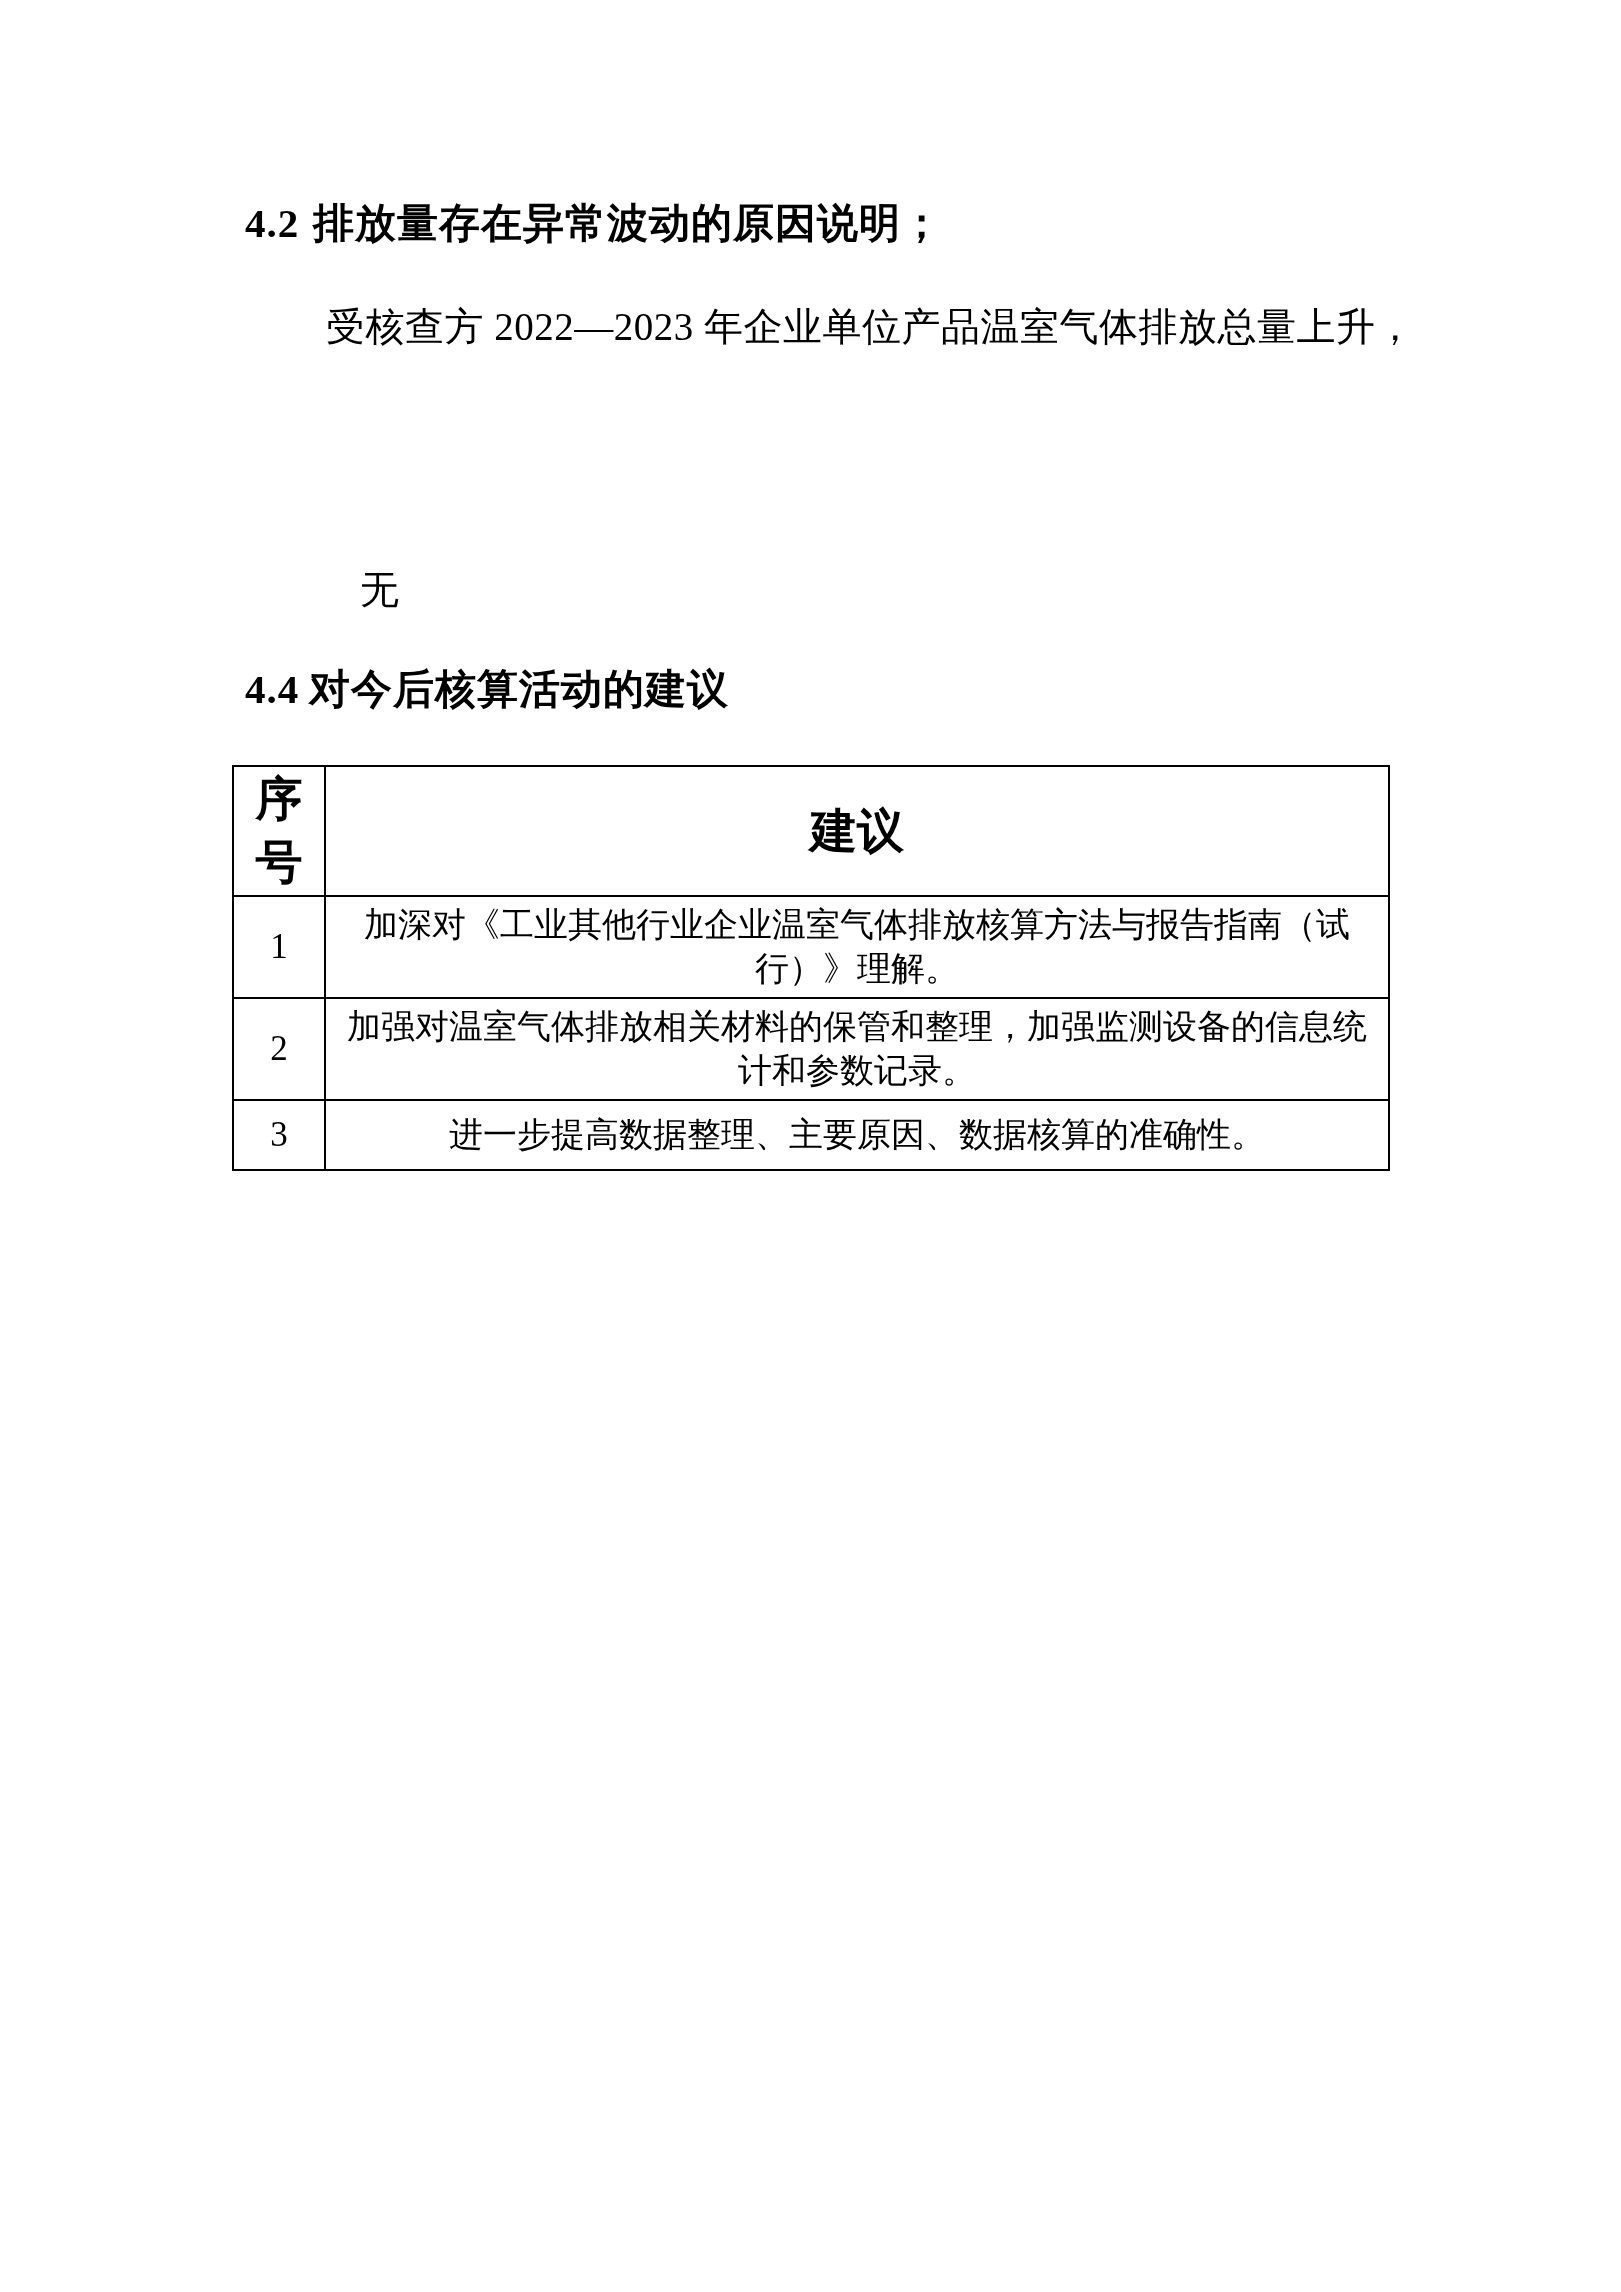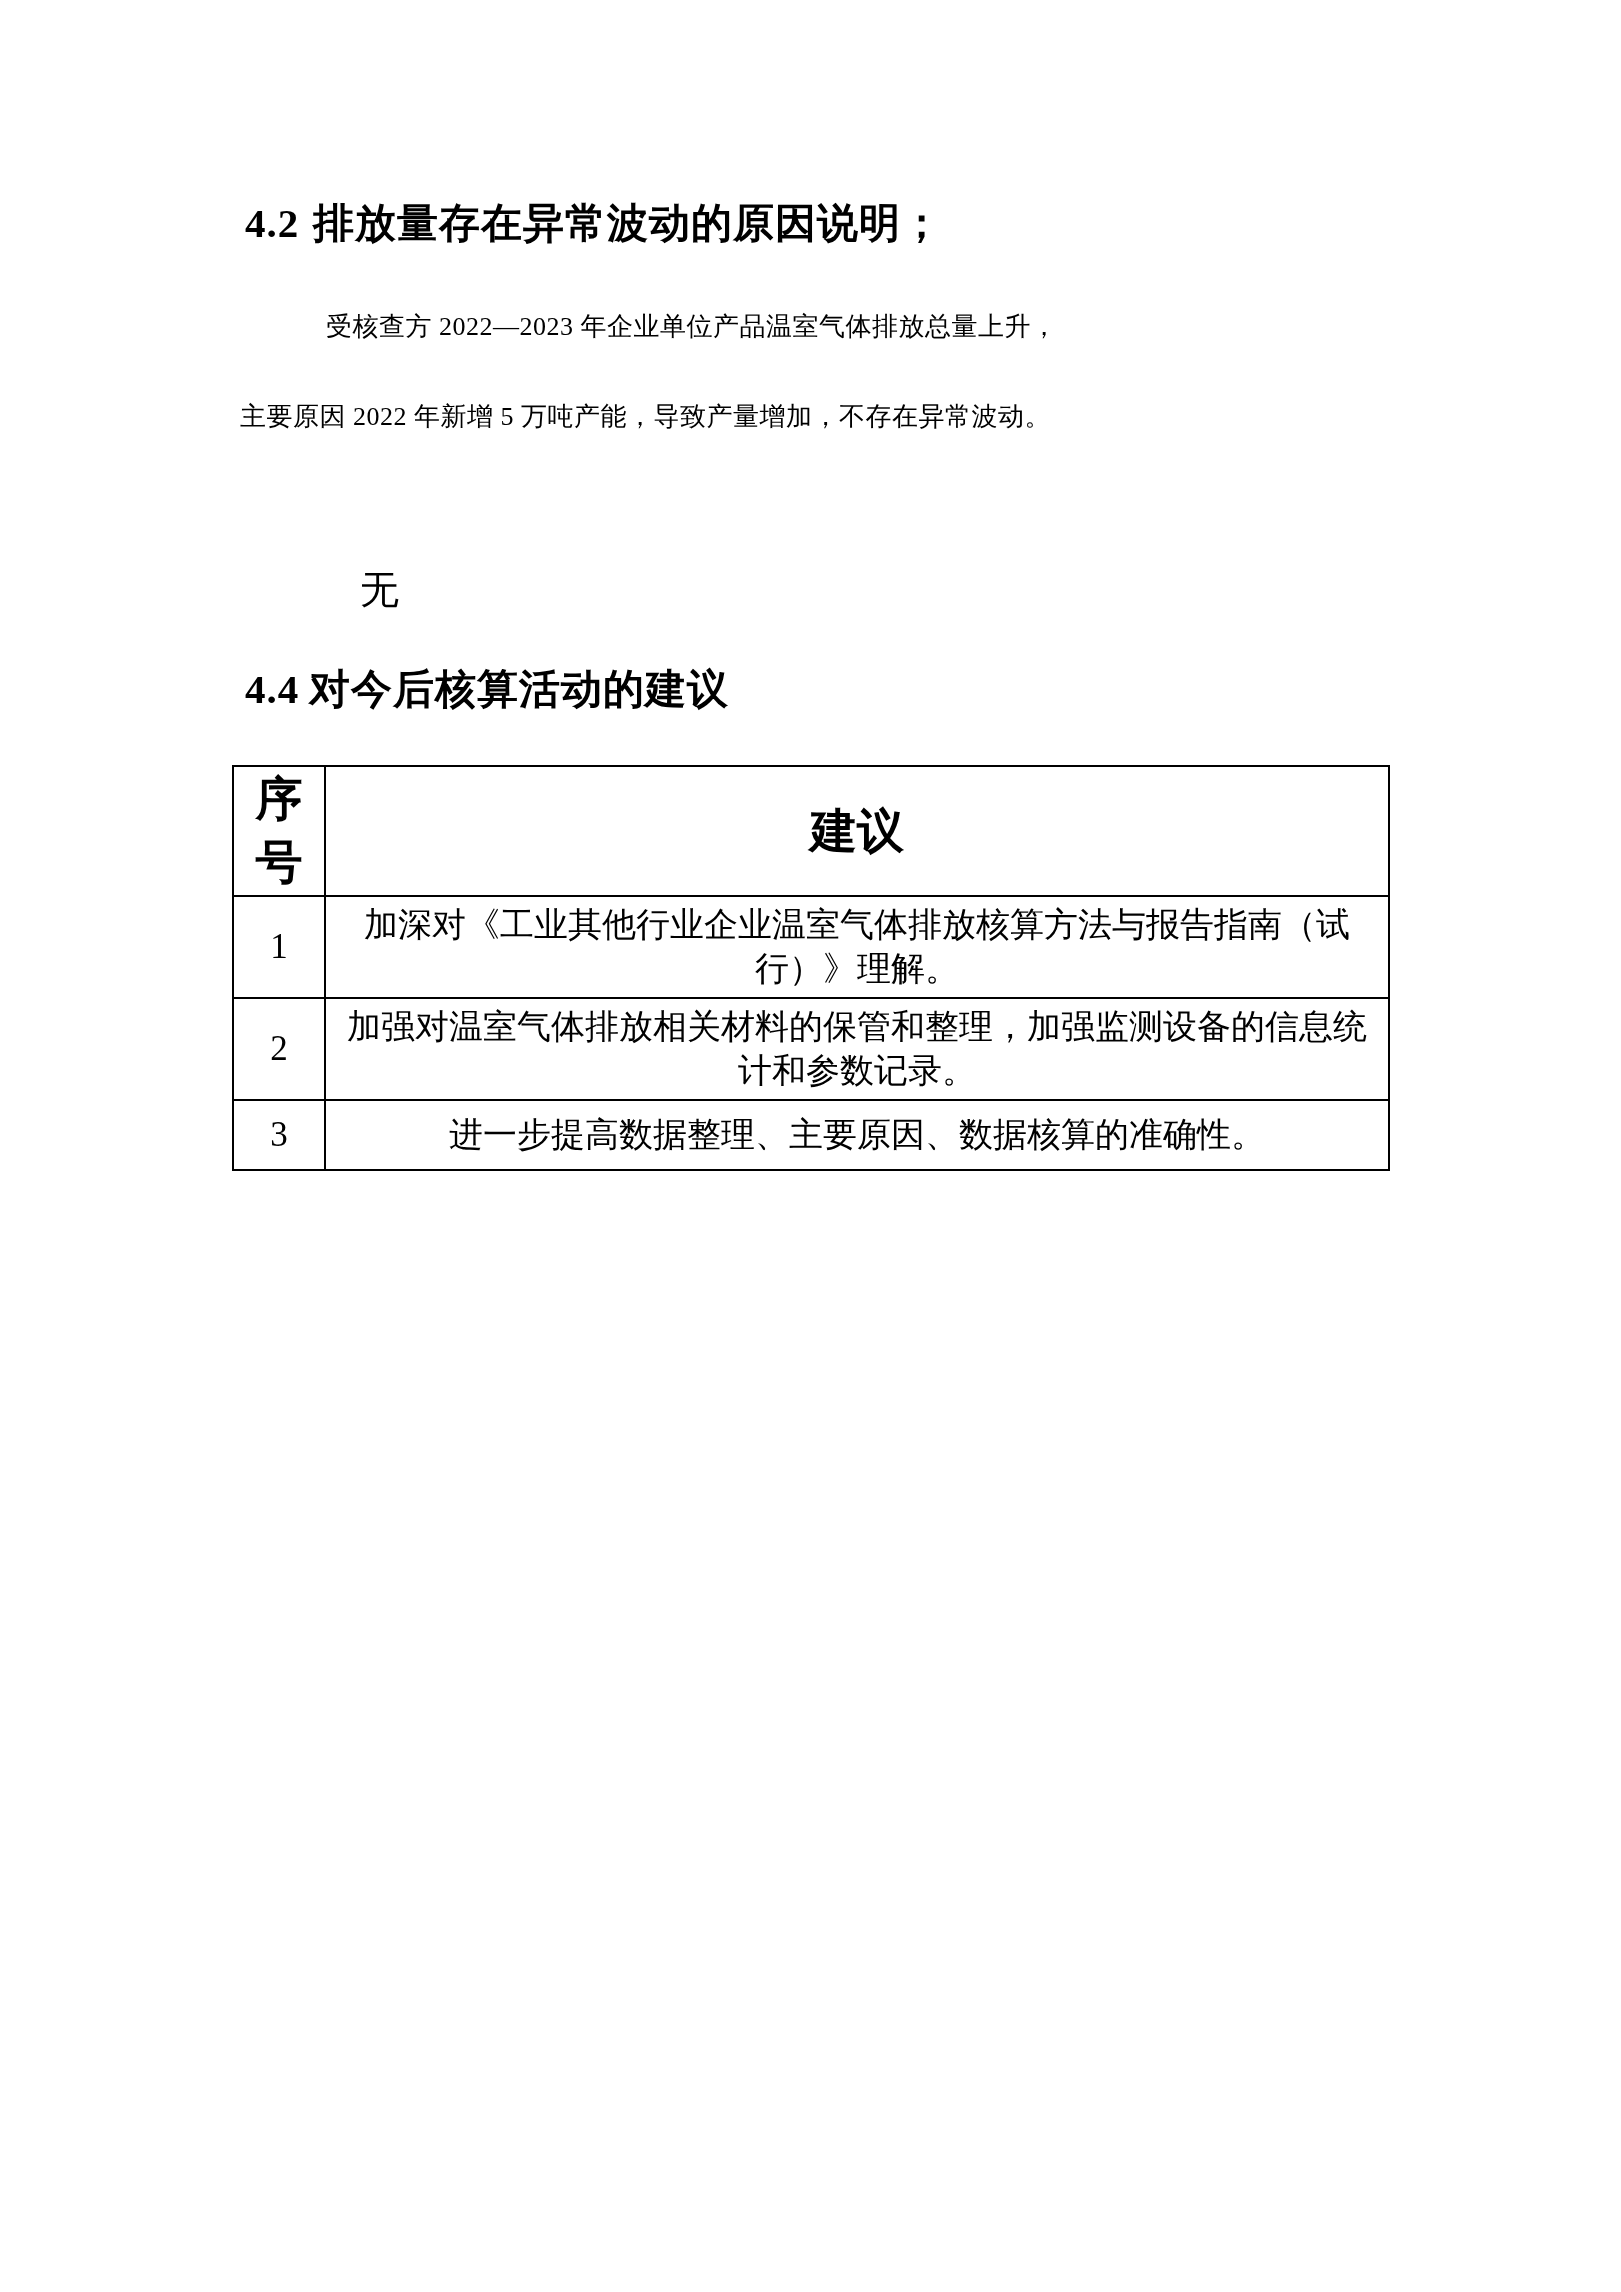--- a/index.html
+++ b/index.html
@@ -23,21 +23,21 @@
     white-space: nowrap;
     letter-spacing: 1px;
   }
   .heading .h-num { margin-right: 13.7px; }
   .heading-44 .h-num { margin-right: 9.8px; }
 
   
   .body-para {
     left: 240px;
     width: 1157px;
-    font-size: 26px;
+    font-size: 39px;
     line-height: 90px;
   }
   .body-para .line { display: block; white-space: nowrap; letter-spacing: 0.5px; }
   .body-para .line.indent { padding-left: 86px; }
 
   .answer-none {
     left: 360px;
     font-size: 39px;
     line-height: 43px;
   }
@@ -89,21 +89,20 @@
 <body>
 
 <div class="page">
 
   <div class="abs heading" style="top: 199px;">
     <span class="h-num">4.2</span><span class="h-title">排放量存在异常波动的原因说明；</span>
   </div>
 
   <div class="abs body-para" style="top: 282px;">
     <span class="line indent">受核查方 2022—2023 年企业单位产品温室气体排放总量上升，</span>
-    <span class="line">主要原因 2022 年新增 5 万吨产能，导致产量增加，不存在异常波动。</span>
   </div>
 
 
   <div class="abs answer-none" style="top: 568px;">无</div>
 
   <div class="abs heading heading-44" style="top: 665px;">
     <span class="h-num">4.4</span><span class="h-title">对今后核算活动的建议</span>
   </div>
 
   <table class="abs sug-table">

